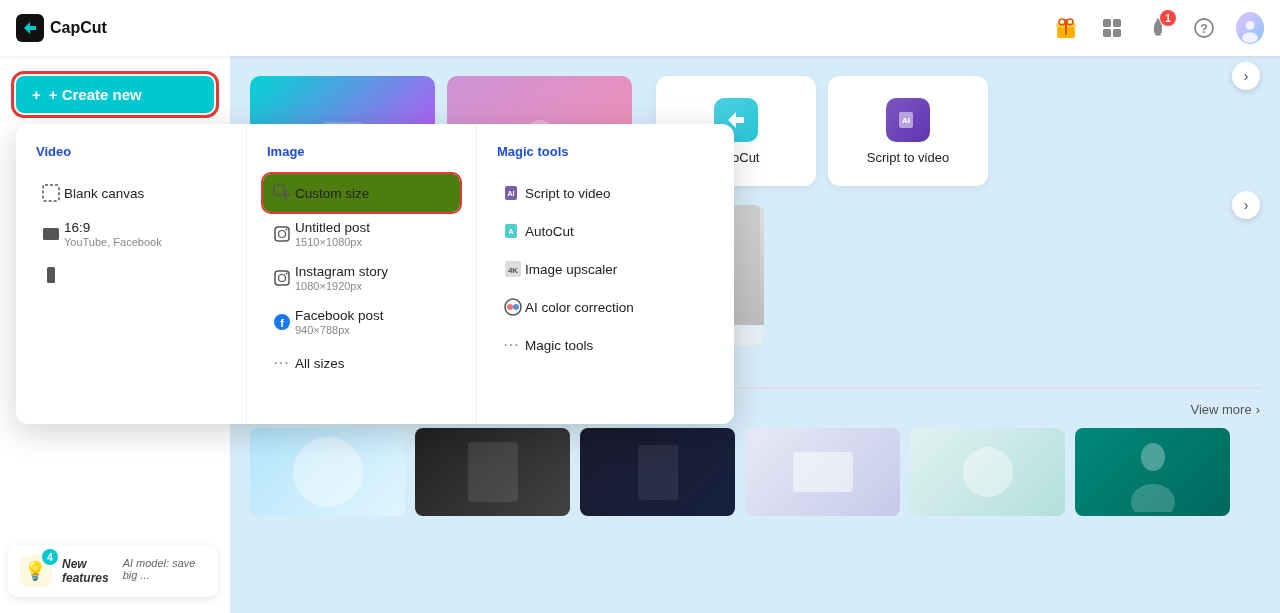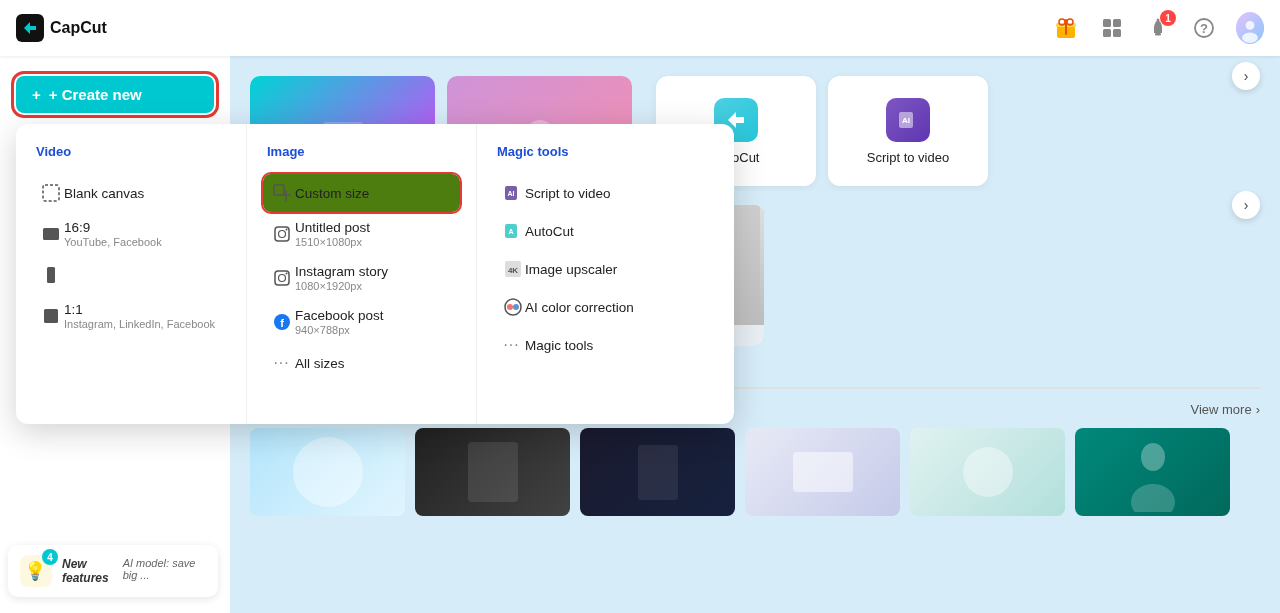--- a/index.html
+++ b/index.html
@@ -452,31 +452,20 @@
       </div>
 
       <div class="menu-item">
         <div class="menu-icon">
           <svg width="18" height="18" viewBox="0 0 18 18">
             <rect x="5" y="1" width="8" height="16" rx="1.5" fill="#555"></rect>
           </svg>
         </div>
       </div>
 
-      <div class="menu-item">
-        <div class="menu-icon">
-          <svg width="18" height="18" viewBox="0 0 18 18">
-            <rect x="2" y="2" width="14" height="14" rx="1.5" fill="#555"></rect>
-          </svg>
-        </div>
-        <div class="menu-item-text">
-          <span>1:1</span>
-          <span class="menu-item-sub">Instagram, LinkedIn, Facebook</span>
-        </div>
-      </div>
     </div>
 
     <div class="dropdown-col">
       <div class="dropdown-col-title">Image</div>
 
       <div class="menu-item highlighted">
         <div class="menu-icon">
           <svg width="18" height="18" viewBox="0 0 18 18">
             <rect x="1" y="1" width="10" height="10" rx="1" fill="none" stroke="#555" stroke-width="1.5"></rect>
             <path d="M13 7 L13 17 M17 11 L7 11" stroke="#555" stroke-width="1.5" stroke-linecap="round"></path>

